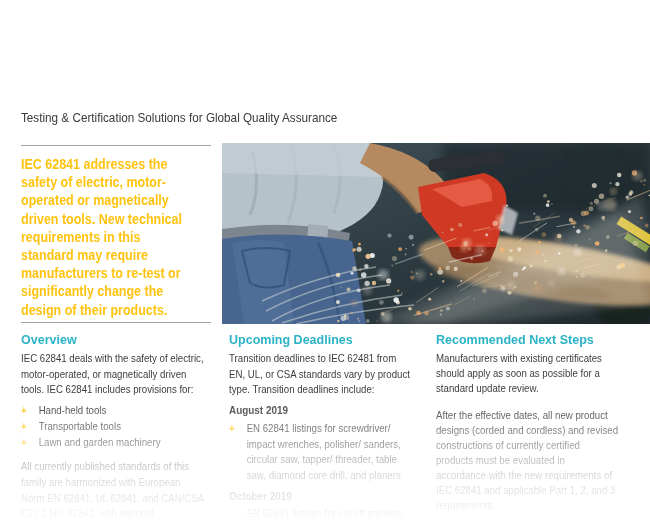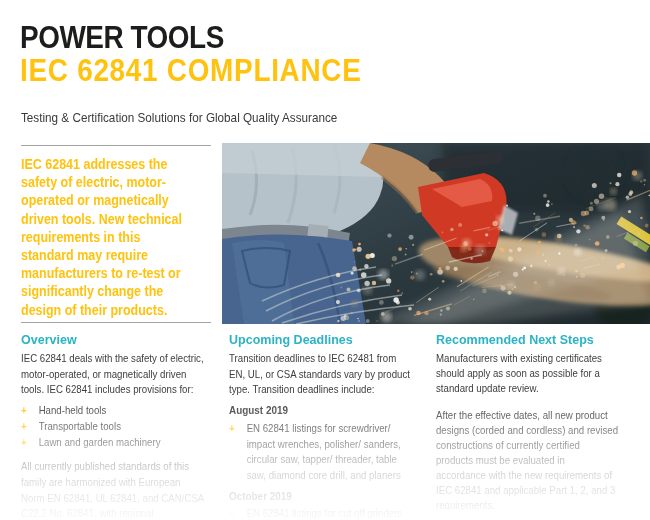--- a/index.html
+++ b/index.html
@@ -70,24 +70,20 @@
       rgba(255,255,255,.45) 35%,
       rgba(255,255,255,.78) 62%,
       rgba(255,255,255,.97) 100%);
   }
 </style>
 </head>
 <body>
 
 <div class="page">
 
-  <div class="hdr">
-    <h1>POWER TOOLS</h1>
-    <h1 class="accent">IEC 62841 COMPLIANCE</h1>
-  </div>
   <p class="tagline">Testing &amp; Certification Solutions for Global Quality Assurance</p>
 
   <div class="rule rule-top"></div>
   <p class="intro">IEC 62841 addresses the
 safety of electric, motor-
 operated or magnetically
 driven tools. New technical
 requirements in this
 standard may require
 manufacturers to re-test or

